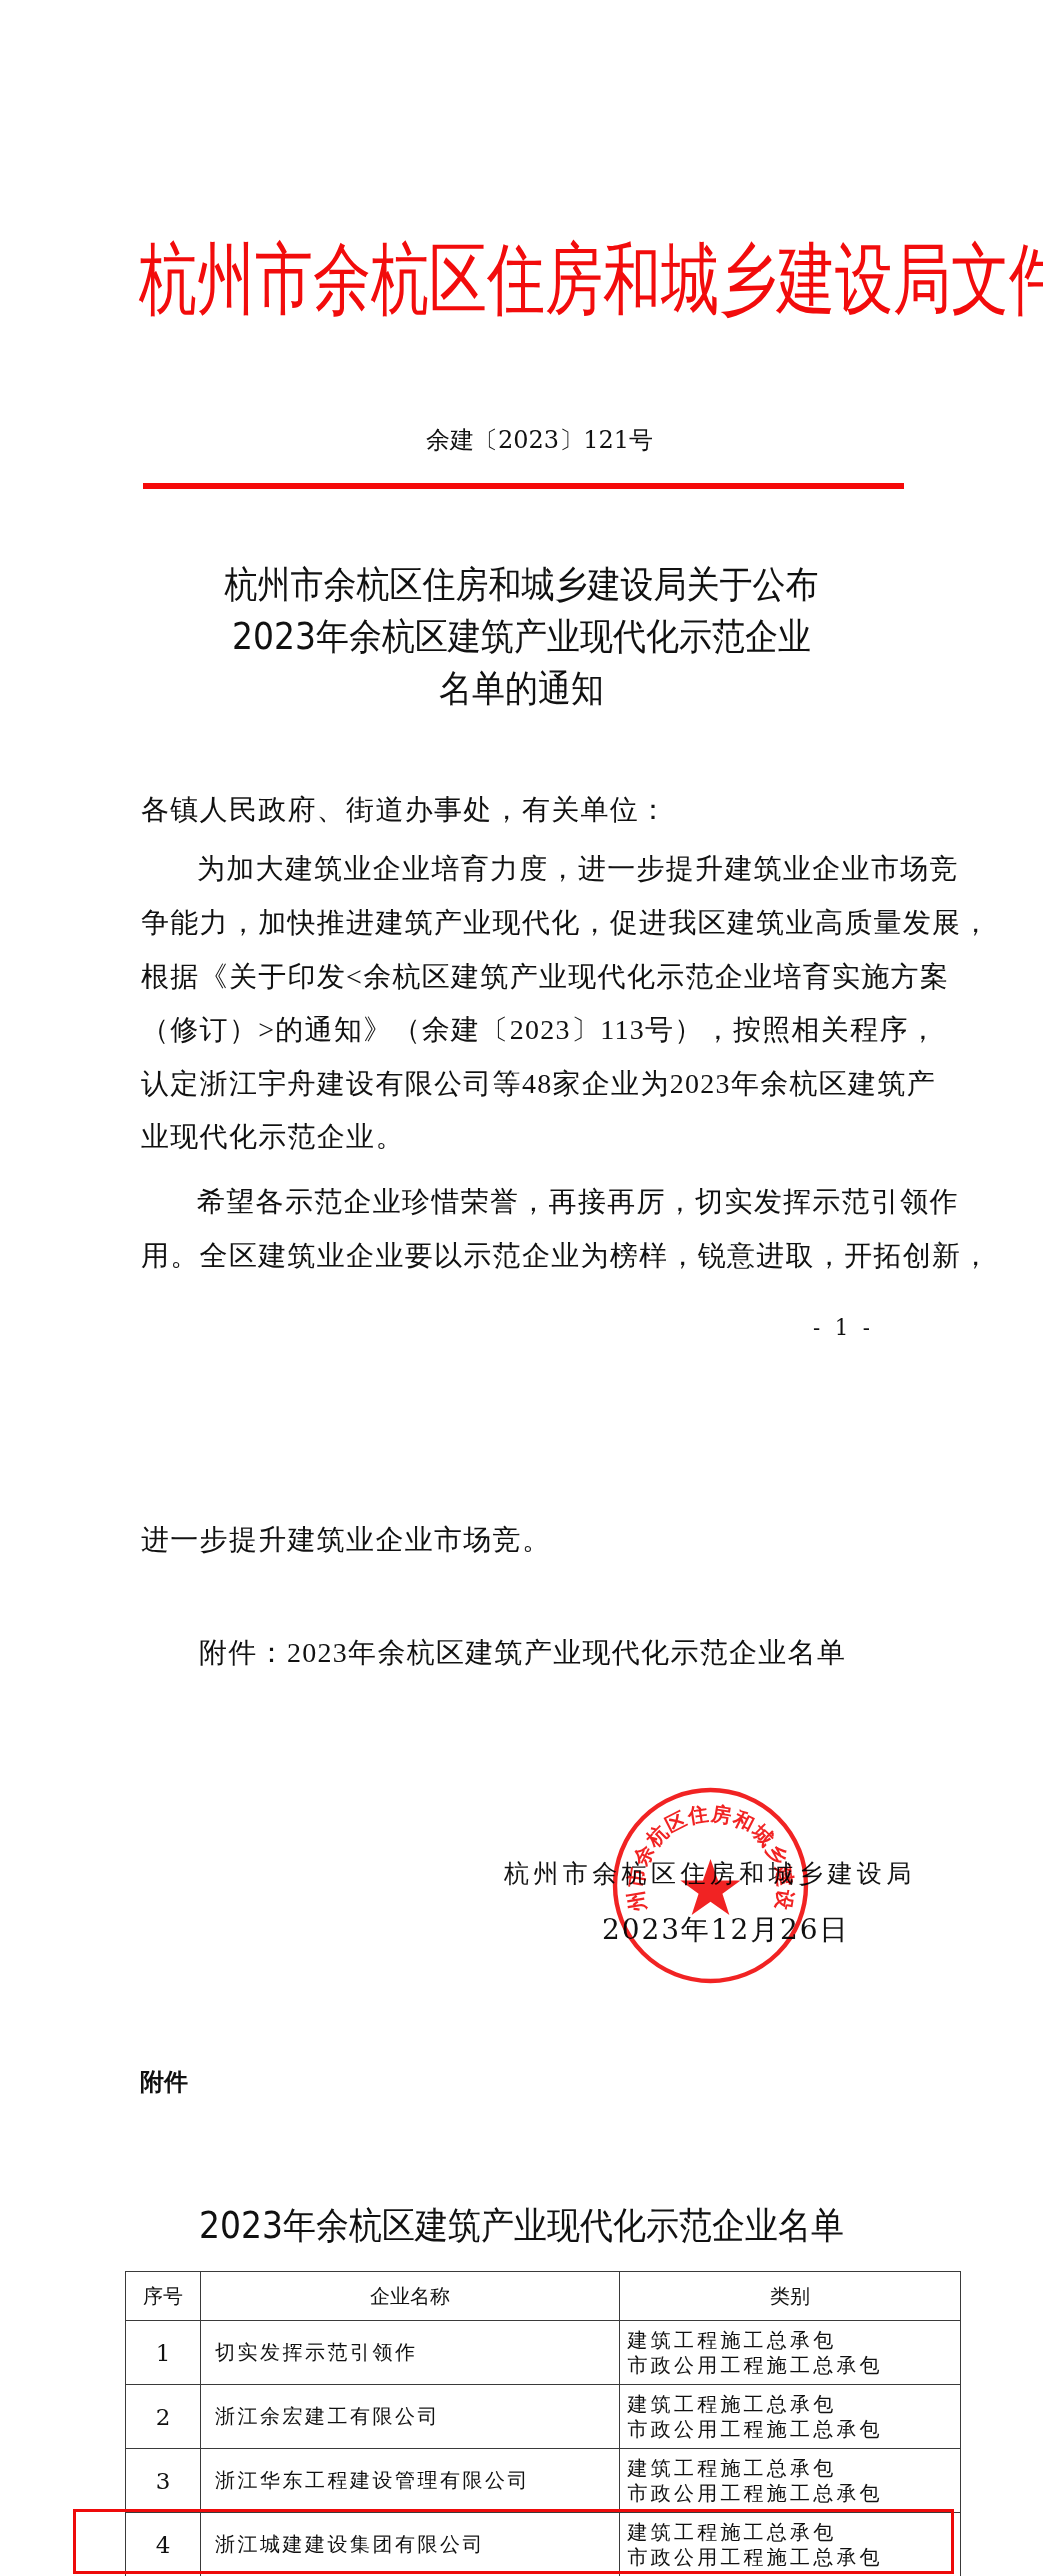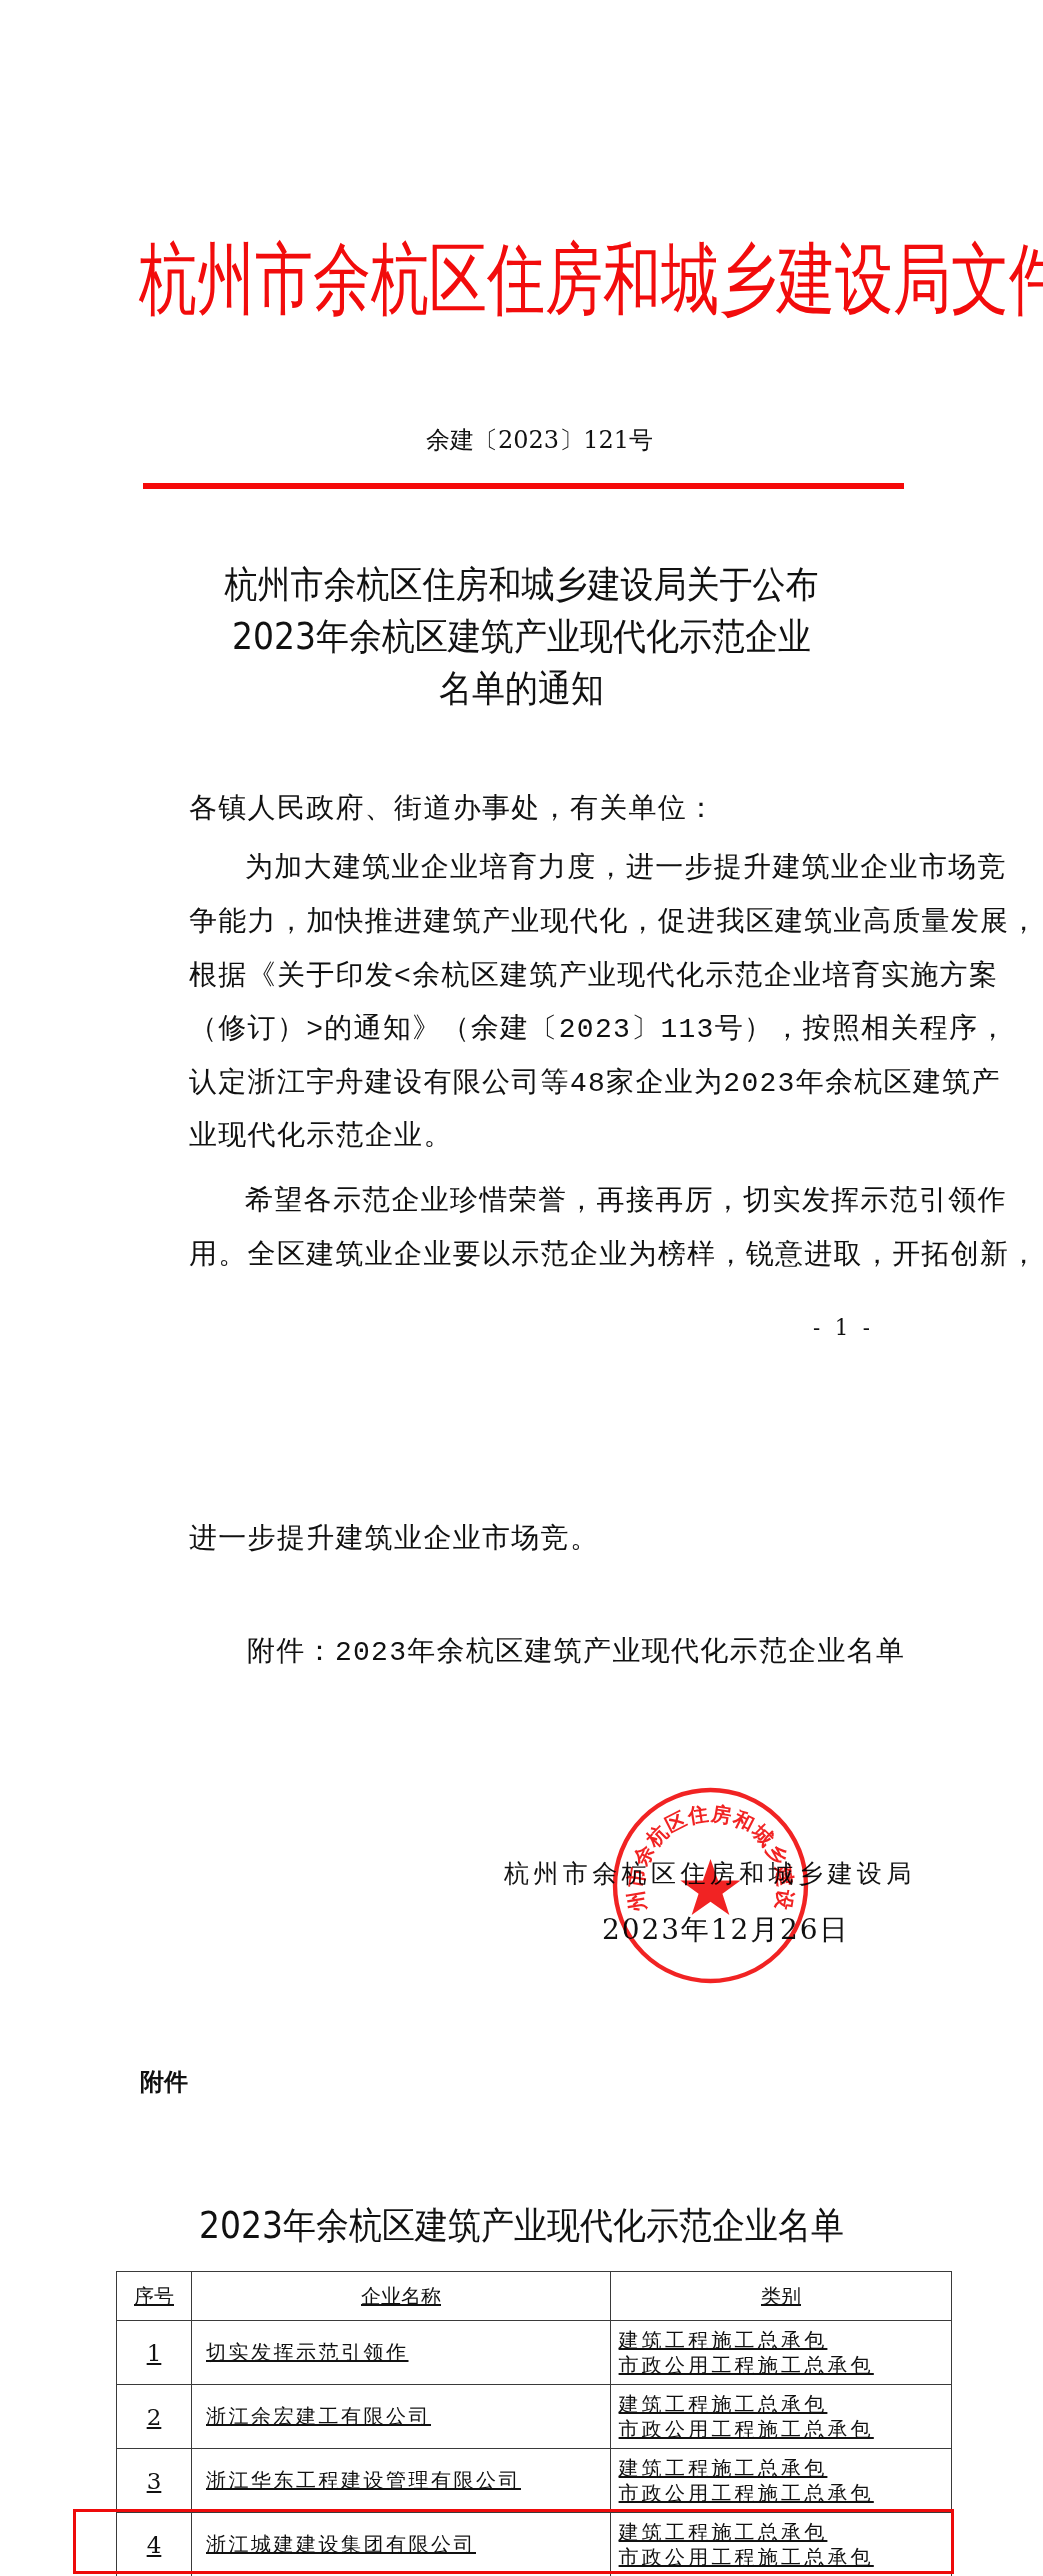--- a/index.html
+++ b/index.html
@@ -16,45 +16,45 @@
     .doc-number { left: 0; width: 1043px; top: 426px; text-align: center;
                   font-size: 24px; line-height: 29px; margin-left: 18px; }
     .red-rule { left: 143px; top: 483px; width: 761px; height: 5.7px; background: #f50a0a; }
 
     
     .notice-title { left: 0; width: 1043px; top: 559px; text-align: center;
                     font-family: "DejaVu Sans", sans-serif; font-size: 33px; line-height: 52px; }
     .notice-title div { transform: scaleY(1.12); }
 
     
-    .body-line { left: 141px; font-family: Liberation Mono, monospace; font-size: 28px;
-                 line-height: 35px; letter-spacing: 1.3px; margin-left: 48px; }
+    .body-line { left: 141px; font-family: Liberation Serif, serif; font-size: 28px;
+                 line-height: 35px; letter-spacing: 1.3px; }
     .body-line.justify { width: 771px; text-align: justify; text-align-last: justify; }
     .indent { left: 197px; }
     .indent.justify { width: 715px; }
 
     .page-num { left: 813px; top: 1315px; font-size: 21.4px; line-height: 25px; letter-spacing: 3.8px; }
 
     .sign-org { left: 504px; top: 1859px; font-family: "DejaVu Sans", sans-serif;
                 font-size: 25px; line-height: 30px; letter-spacing: 4.4px; z-index: 2; }
     .sign-date { left: 602px; top: 1913px; font-size: 28px; line-height: 33px; letter-spacing: 1.9px; z-index: 2; }
 
     .seal { left: 610px; top: 1785px; width: 201px; height: 201px; z-index: 3; opacity: 0.92;
             mix-blend-mode: multiply; }
 
     .attach-label { left: 140px; top: 2068px; font-family: "DejaVu Sans", sans-serif;
                     font-weight: bold; font-size: 24px; line-height: 29px; }
     .list-title { left: 0; width: 1043px; top: 2158px; text-align: center;
                   font-family: "DejaVu Sans", sans-serif; font-size: 33px; line-height: 40px; margin-top: 48px; }
     .list-title span { display: inline-block; transform: scaleY(1.12); }
 
     
-    .enterprise-table { position: absolute; left: 116px; top: 2271px; width: 836px;
+    .enterprise-table { position: absolute; left: 125px; top: 2271px; width: 836px;
                         border-collapse: collapse; font-family: "DejaVu Sans", sans-serif;
-                        table-layout: fixed; text-decoration: underline; }
+                        table-layout: fixed; }
     .enterprise-table th, .enterprise-table td { border: 1.3px solid #3a3a3a; padding: 0; }
     .enterprise-table th { height: 48px; font-weight: normal; font-size: 20px; text-align: center; }
     .enterprise-table td { height: 63px; font-size: 20px; vertical-align: middle; }
     .col-no { width: 74px; text-align: center; font-family: "DejaVu Serif", serif; font-size: 23px !important; }
     .col-name { width: 418px; padding-left: 14px !important; letter-spacing: 2.5px; }
     .col-cat { padding-left: 7.6px !important; letter-spacing: 3.2px; line-height: 25px; }
     .col-cat .cat-line { display: block; }
 
     .highlight-box { position: absolute; left: 73px; top: 2509px; width: 875px; height: 59px;
                      border: 3.2px solid #ee0a0a; z-index: 5; pointer-events: none; }

